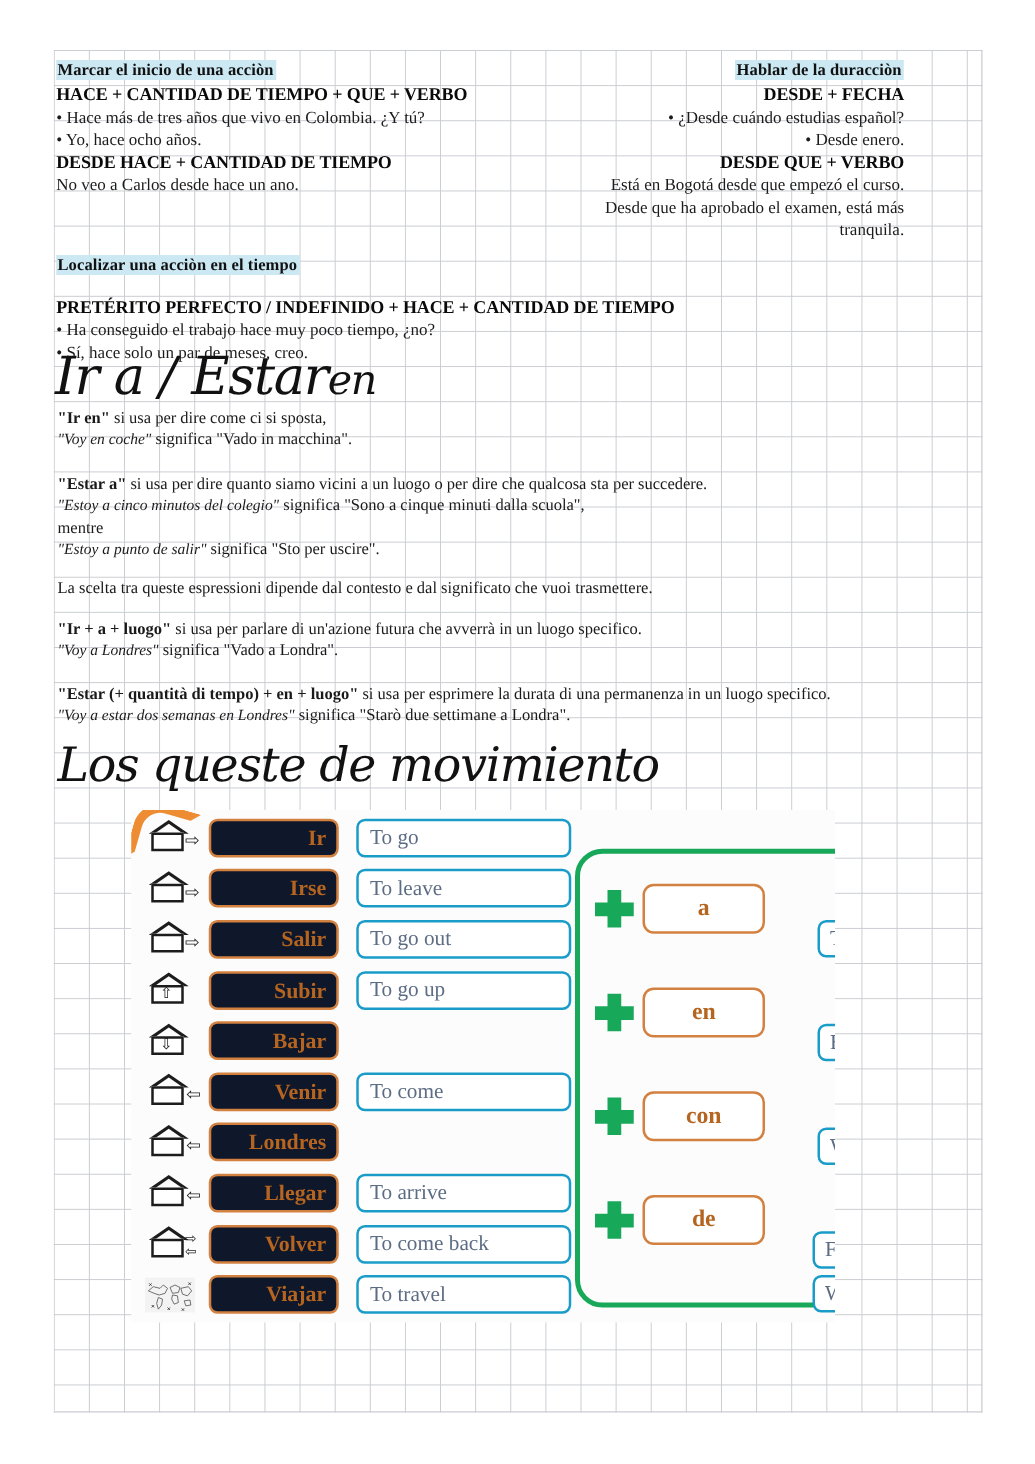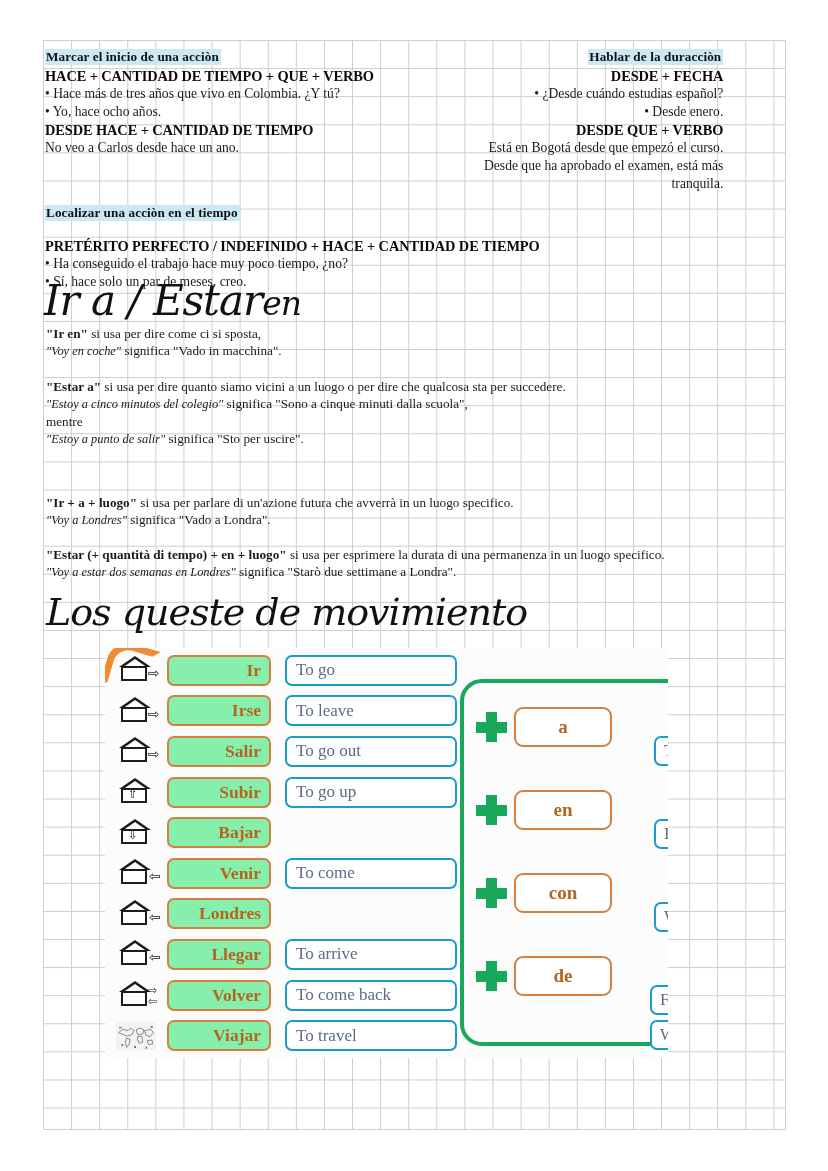--- a/index.html
+++ b/index.html
@@ -102,21 +102,21 @@
   .arr.up{left:9px;top:9px;font-size:12px;}
   .arr.down{left:9px;top:9px;font-size:12px;}
   .arr.tw1{left:29px;top:3px;font-size:11px;}
   .arr.tw2{left:29px;top:14px;font-size:11px;}
   .worldmap{
     width:40px;height:30px;display:block;
   }
 
   .vbox{
     width:104px;height:31px;border:2.2px solid #d38140;border-radius:7px;
-    background:#86efac;box-sizing:border-box;
+    background:#0f172a;box-sizing:border-box;
     display:flex;align-items:center;justify-content:flex-end;
     padding-right:8px;
     font-weight:bold;font-size:17.5px;color:#b5651f;
     font-family:"Liberation Serif",serif;
   }
   .tbox{
     margin-left:14px;
     width:172px;height:31px;border:2.2px solid #1a9cc9;border-radius:7px;
     background:#fff;box-sizing:border-box;
     display:flex;align-items:center;justify-content:flex-start;
@@ -196,20 +196,23 @@
       <div class="it-line"><i>"Voy en coche"</i><span> significa "Vado in macchina".</span></div>
     </div>
 
     <div class="blk" style="left:46px;top:378px;">
       <div class="it-line"><b>"Estar a"</b><span> si usa per dire quanto siamo vicini a un luogo o per dire che qualcosa sta per succedere.</span></div>
       <div class="it-line"><i>"Estoy a cinco minutos del colegio"</i><span> significa "Sono a cinque minuti dalla scuola",</span></div>
       <div class="it-line"><span>mentre</span></div>
       <div class="it-line"><i> "Estoy a punto de salir"</i><span> significa "Sto per uscire".</span></div>
     </div>
 
+    <div class="blk" style="left:46px;top:461px;">
+      <div class="it-line"><span>La scelta tra queste espressioni dipende dal contesto e dal significato che vuoi trasmettere.</span></div>
+    </div>
 
     <div class="blk" style="left:46px;top:494px;">
       <div class="it-line"><b>"Ir + a + luogo"</b><span> si usa per parlare di un'azione futura che avverrà in un luogo specifico.</span></div>
       <div class="it-line"><i>"Voy a Londres"</i><span> significa "Vado a Londra".</span></div>
     </div>
 
     <div class="blk" style="left:46px;top:546px;">
       <div class="it-line"><b>"Estar (+ quantità di tempo) + en + luogo"</b><span> si usa per esprimere la durata di una permanenza in un luogo specifico.</span></div>
       <div class="it-line"><i>"Voy a estar dos semanas en Londres"</i><span> significa "Starò due settimane a Londra".</span></div>
     </div>

